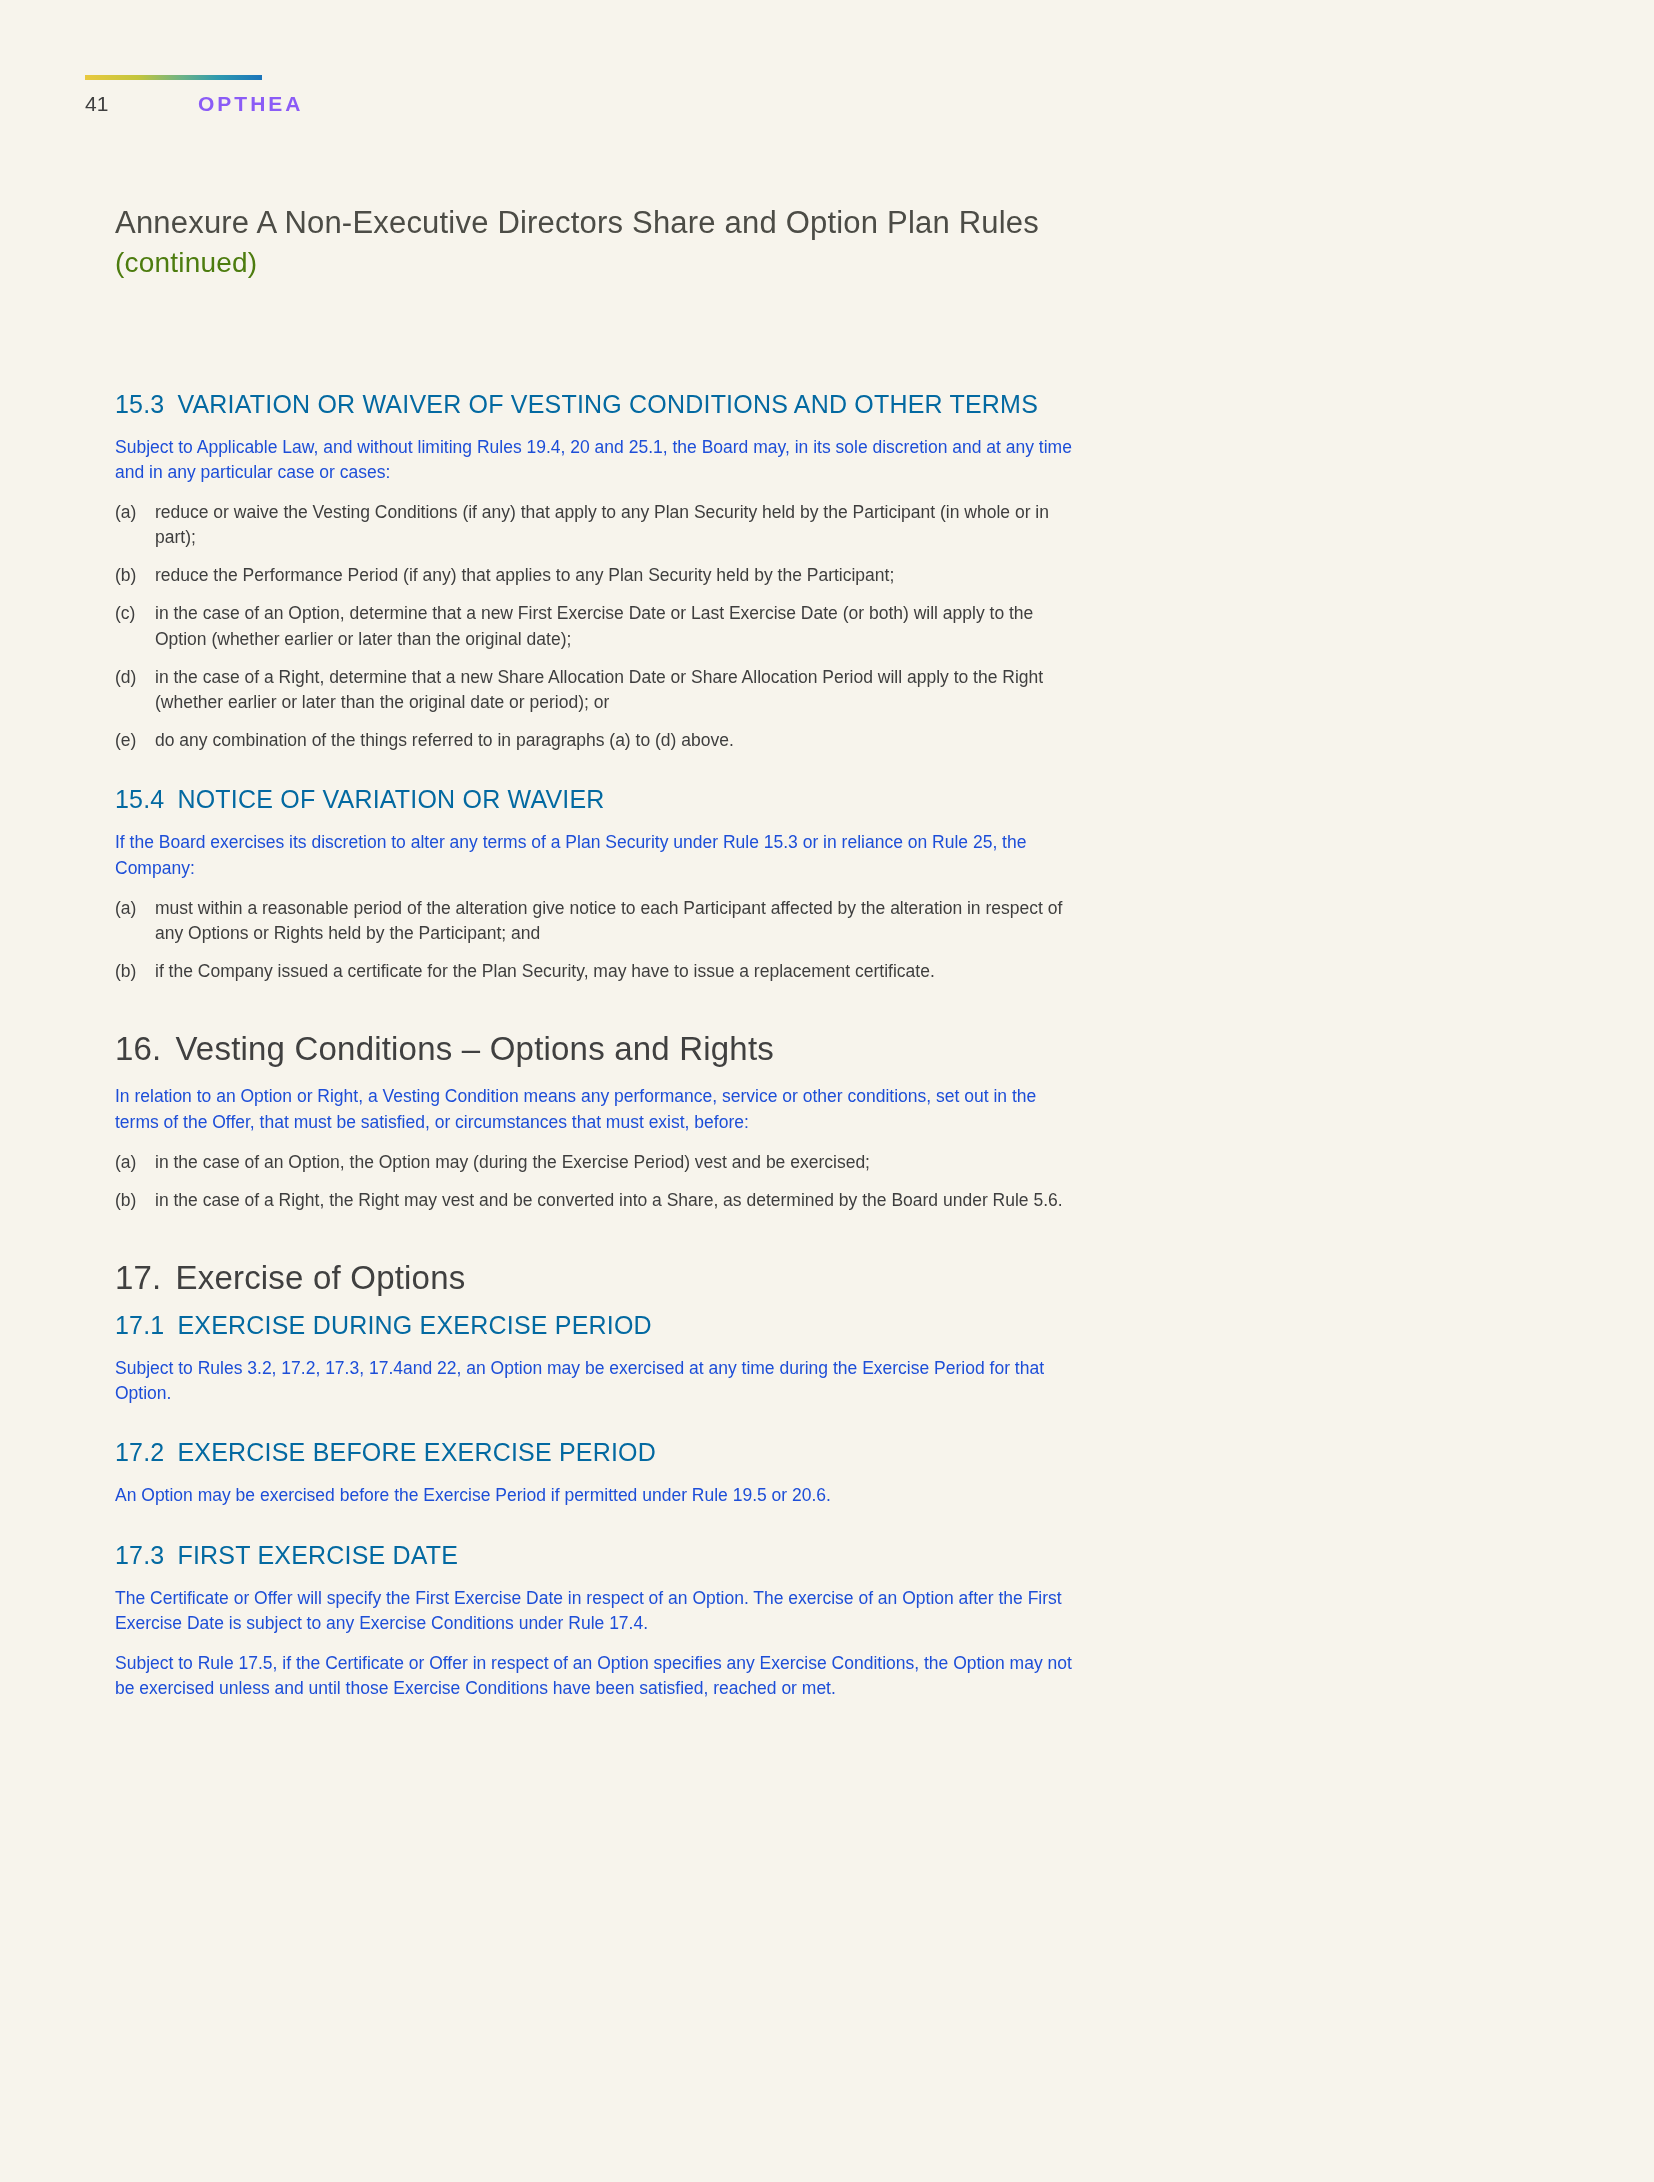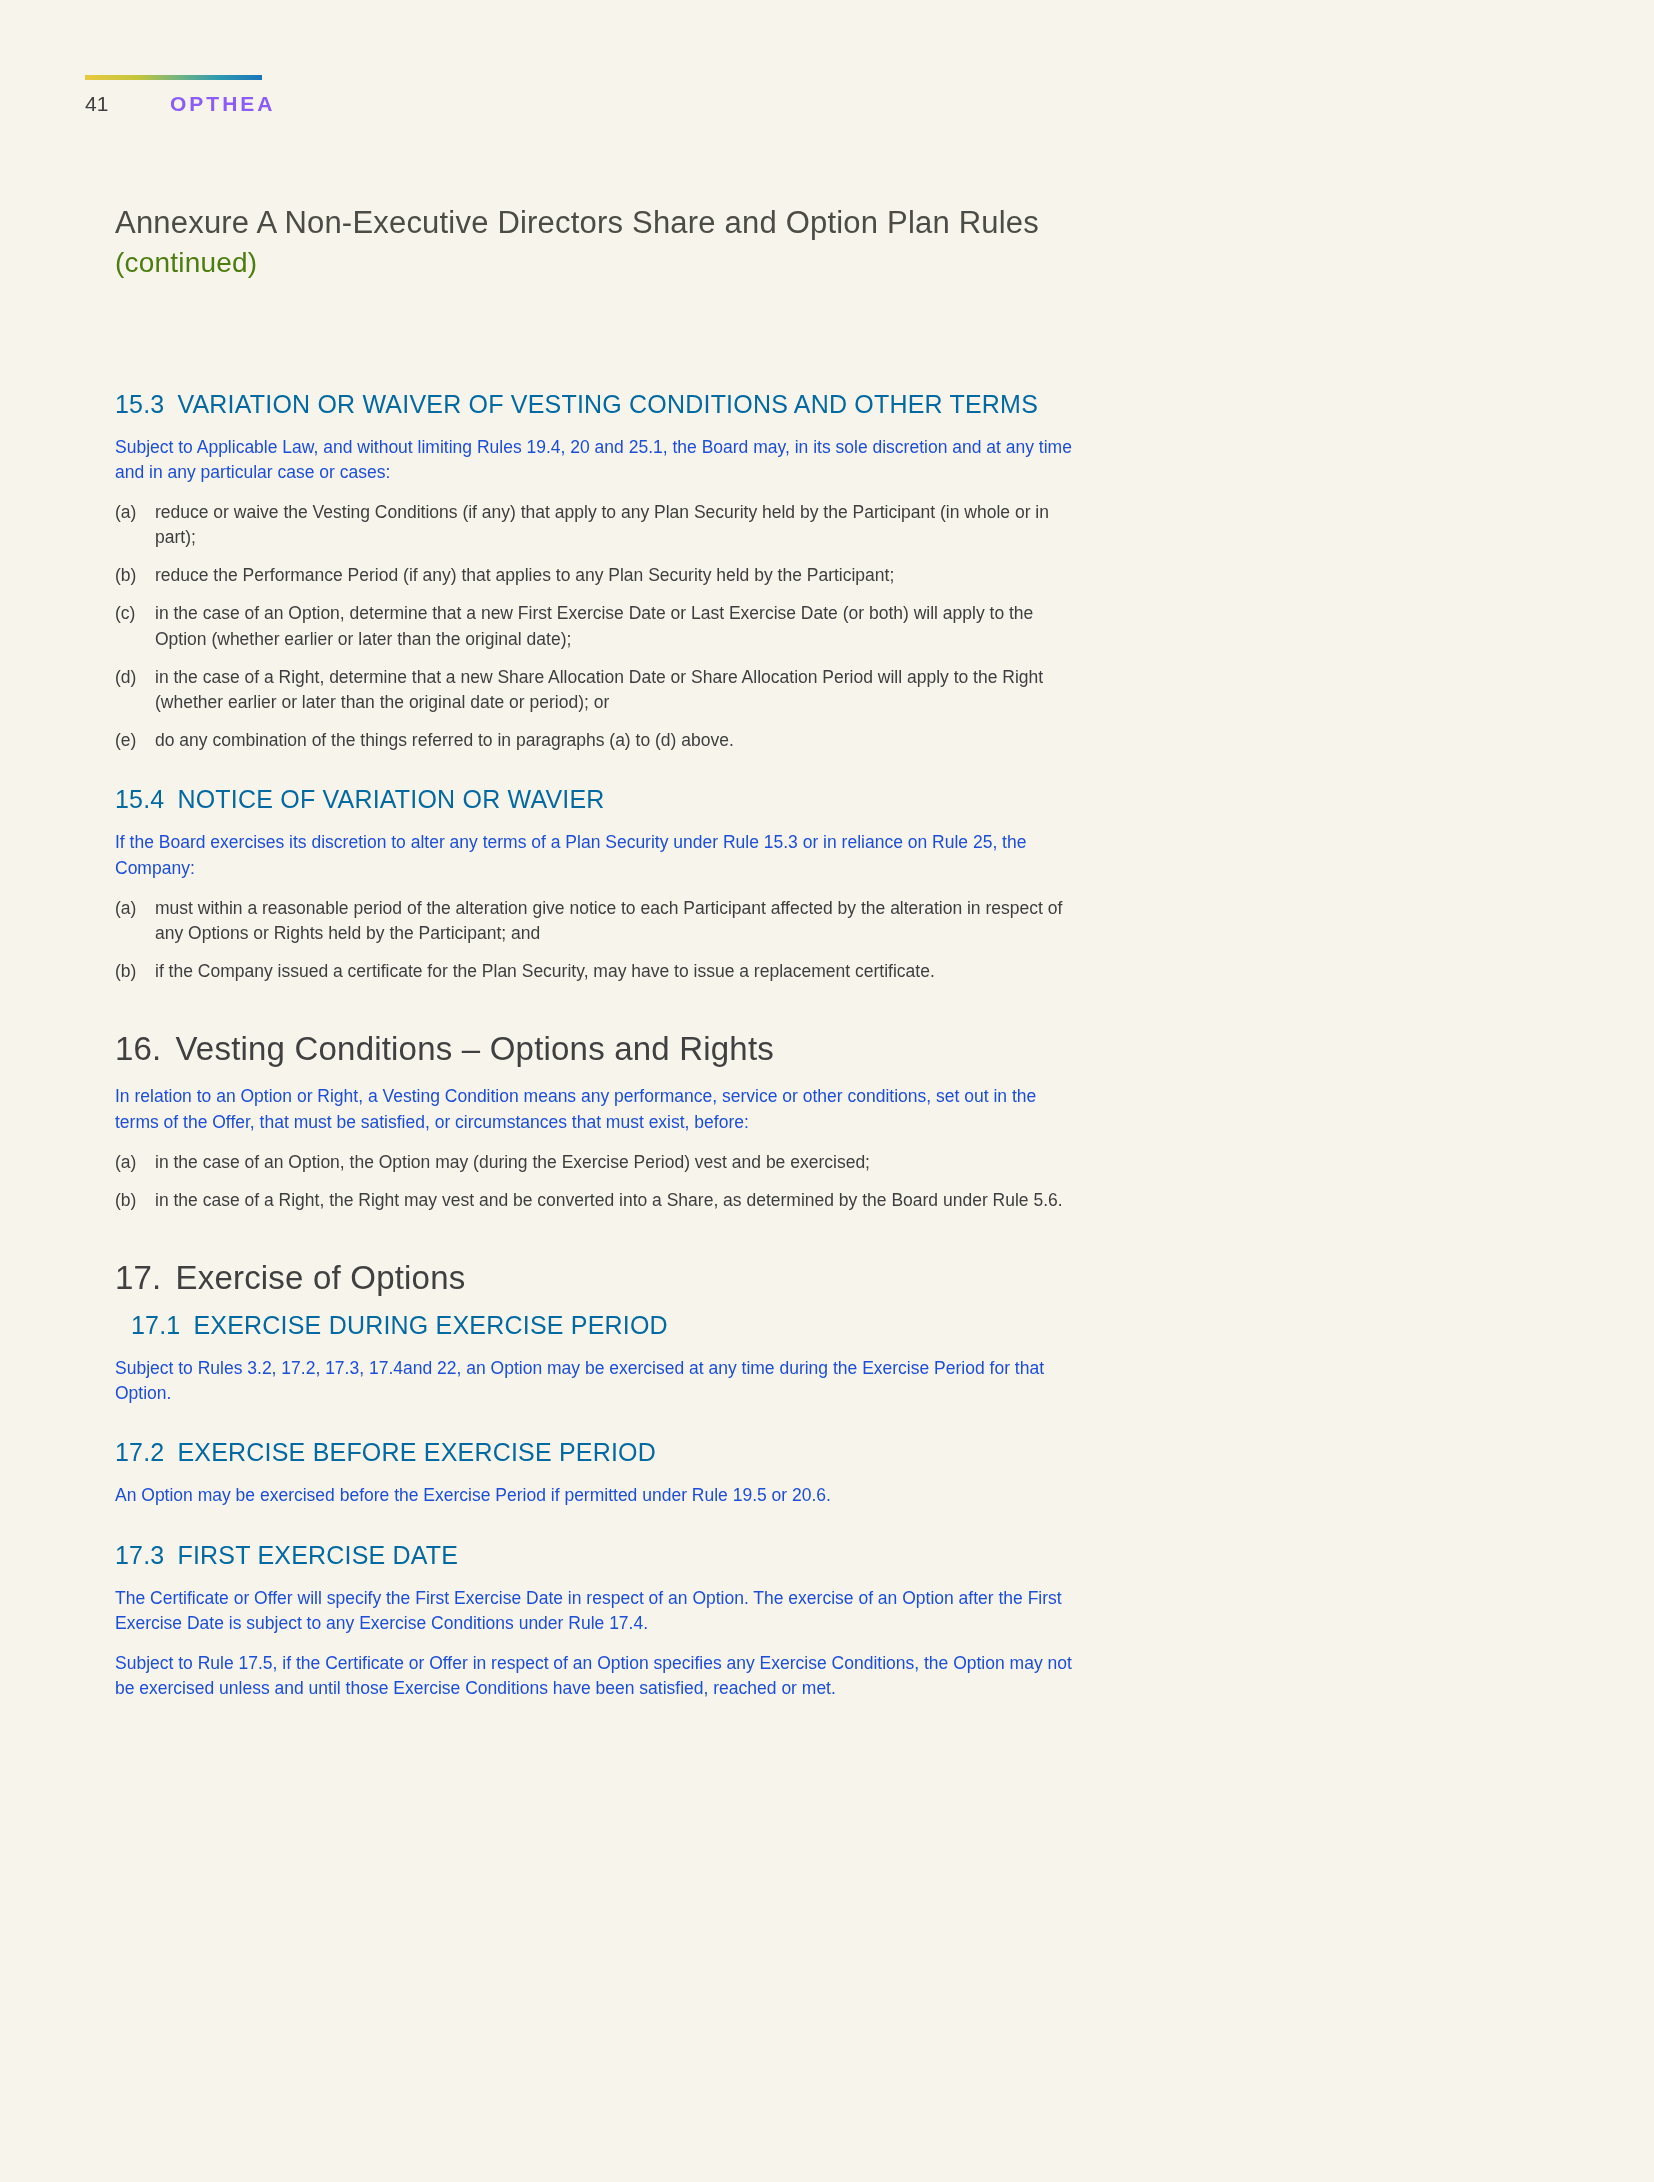--- a/index.html
+++ b/index.html
@@ -21,20 +21,21 @@
   
   .brand-bar {
     width: 177px;
     height: 5px;
     background: linear-gradient(90deg, #e9c93f 0%, #c3c53c 30%, #6bb287 55%, #2f9aaf 75%, #1b75bb 100%);
     margin-bottom: 12px;
   }
   .header-row {
     display: flex;
     align-items: flex-start;
+    gap: 28px;
   }
   .page-num {
     font-size: 21px;
     color: #3f3f3f;
     width: 85px;
   }
   .brand {
     font-size: 21px;
     font-weight: 700;
     letter-spacing: 3px;
@@ -70,21 +71,21 @@
   h3.sub-heading .sec-num { margin-right: 13px; }
   h2.big-heading {
     margin: 46px 0 16px 0;
     font-size: 33px;
     font-weight: 400;
     color: #404040;
     letter-spacing: 0.2px;
   }
   h2.big-heading .sec-num { margin-right: 14px; }
   h2.big-heading.tight { margin-bottom: 6px; }
-  h3.first-sub { margin-top: 14px; margin-left: 16px; }
+  h3.first-sub { margin-top: 14px; }
   p.para {
     margin: 0 0 15px 0;
     font-size: 17.5px;
     line-height: 1.44;
     color: #1d4ed8;
   }
   .list-item {
     display: flex;
     margin-bottom: 13px;
     font-size: 17.5px;

